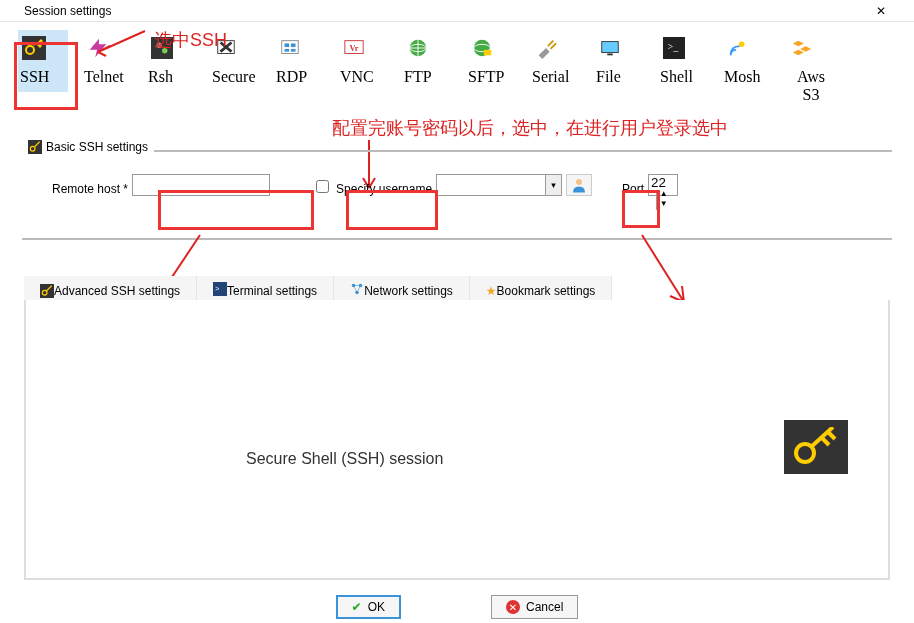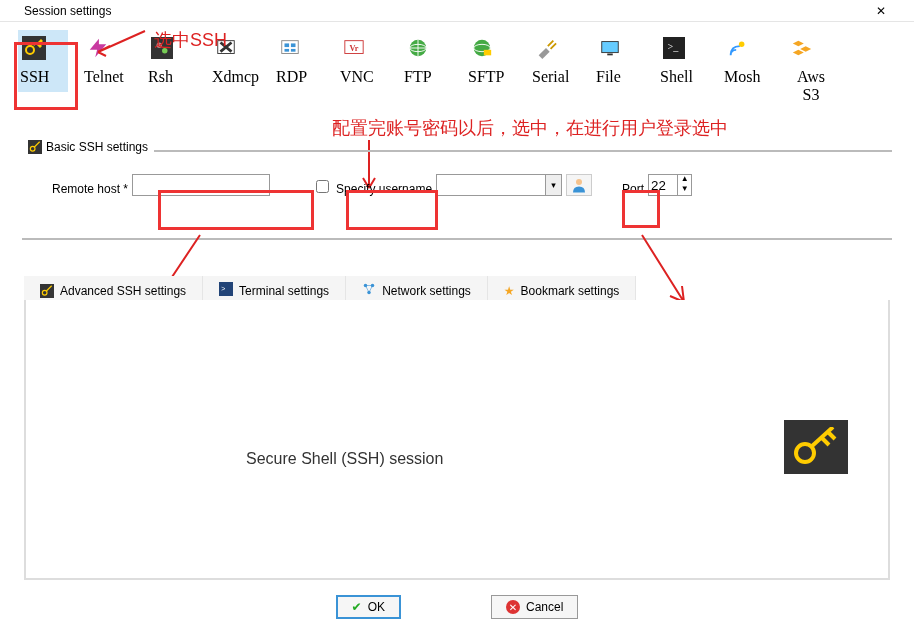--- a/index.html
+++ b/index.html
@@ -79,21 +79,21 @@
     background: #fff;
   }
   .tabs {
     position: absolute;
     left: 24px; top: 276px;
     width: 866px;
     display: flex;
     border-bottom: 2px solid #ccc;
   }
   .tab {
-    display: flex; align-items: center; gap: 6px;
+    display: flex; align-items: center; 
     padding: 6px 16px;
     background: #f5f5f5;
     border-right: 1px solid #e5e5e5;
     font-size: 12px;
   }
   .panel {
     position: absolute;
     left: 24px; top: 300px;
     width: 866px; height: 280px;
     border-left: 2px solid #ddd;
@@ -124,21 +124,21 @@
   }
   .btn {
     display: flex; align-items: center; gap: 6px;
     padding: 3px 14px;
     border: 1px solid #999;
     background: #f6f6f6;
     font-size: 12px;
   }
   .btn.ok { border: 2px solid #3a93d6; }
   .chk { width: 13px; height: 13px; }
-  .spin { display:inline-flex; align-items:center; border:1px solid #999; height:22px; }
+  .spin { display:inline-flex; align-items:center; border:1px solid #999; height:22px;flex-direction:column; }
   .spin input { border:none; width:28px; height:20px; padding:0 2px; }
   .spin .arrows { display:flex; flex-direction:column; width:14px; }
   .spin .arrows div { height:10px; font-size:8px; line-height:8px; text-align:center; border-left:1px solid #999; }
   .user-btn {
     width:26px; height:22px; border:1px solid #ccc;
     display:flex; align-items:center; justify-content:center;
     background:#f5f5f5;
   }
   .combo { display:flex; }
   .combo input { width:110px; }
@@ -181,21 +181,21 @@
       </div>
     <div class="lbl">Rsh</div>
   </div>
   <div class="proto">
     <div class="ico">
         <svg width="22" height="22" viewBox="0 0 24 24">
           <rect x="3" y="4" width="18" height="14" fill="#fff" stroke="#333"></rect>
           <path d="M6 6 L18 16 M18 6 L6 16" stroke="#333" stroke-width="3"></path>
         </svg>
       </div>
-    <div class="lbl">Xdmcp</div>
+    <div class="lbl">Secure</div>
   </div>
   <div class="proto">
     <div class="ico">
         <svg width="22" height="22" viewBox="0 0 24 24">
           <rect x="3" y="4" width="18" height="14" fill="#fff" stroke="#888"></rect>
           <rect x="6" y="7" width="5" height="4" fill="#3a93d6"></rect>
           <rect x="13" y="7" width="5" height="4" fill="#3a93d6"></rect>
           <rect x="6" y="13" width="5" height="3" fill="#3a93d6"></rect>
           <rect x="13" y="13" width="5" height="3" fill="#3a93d6"></rect>
         </svg>

